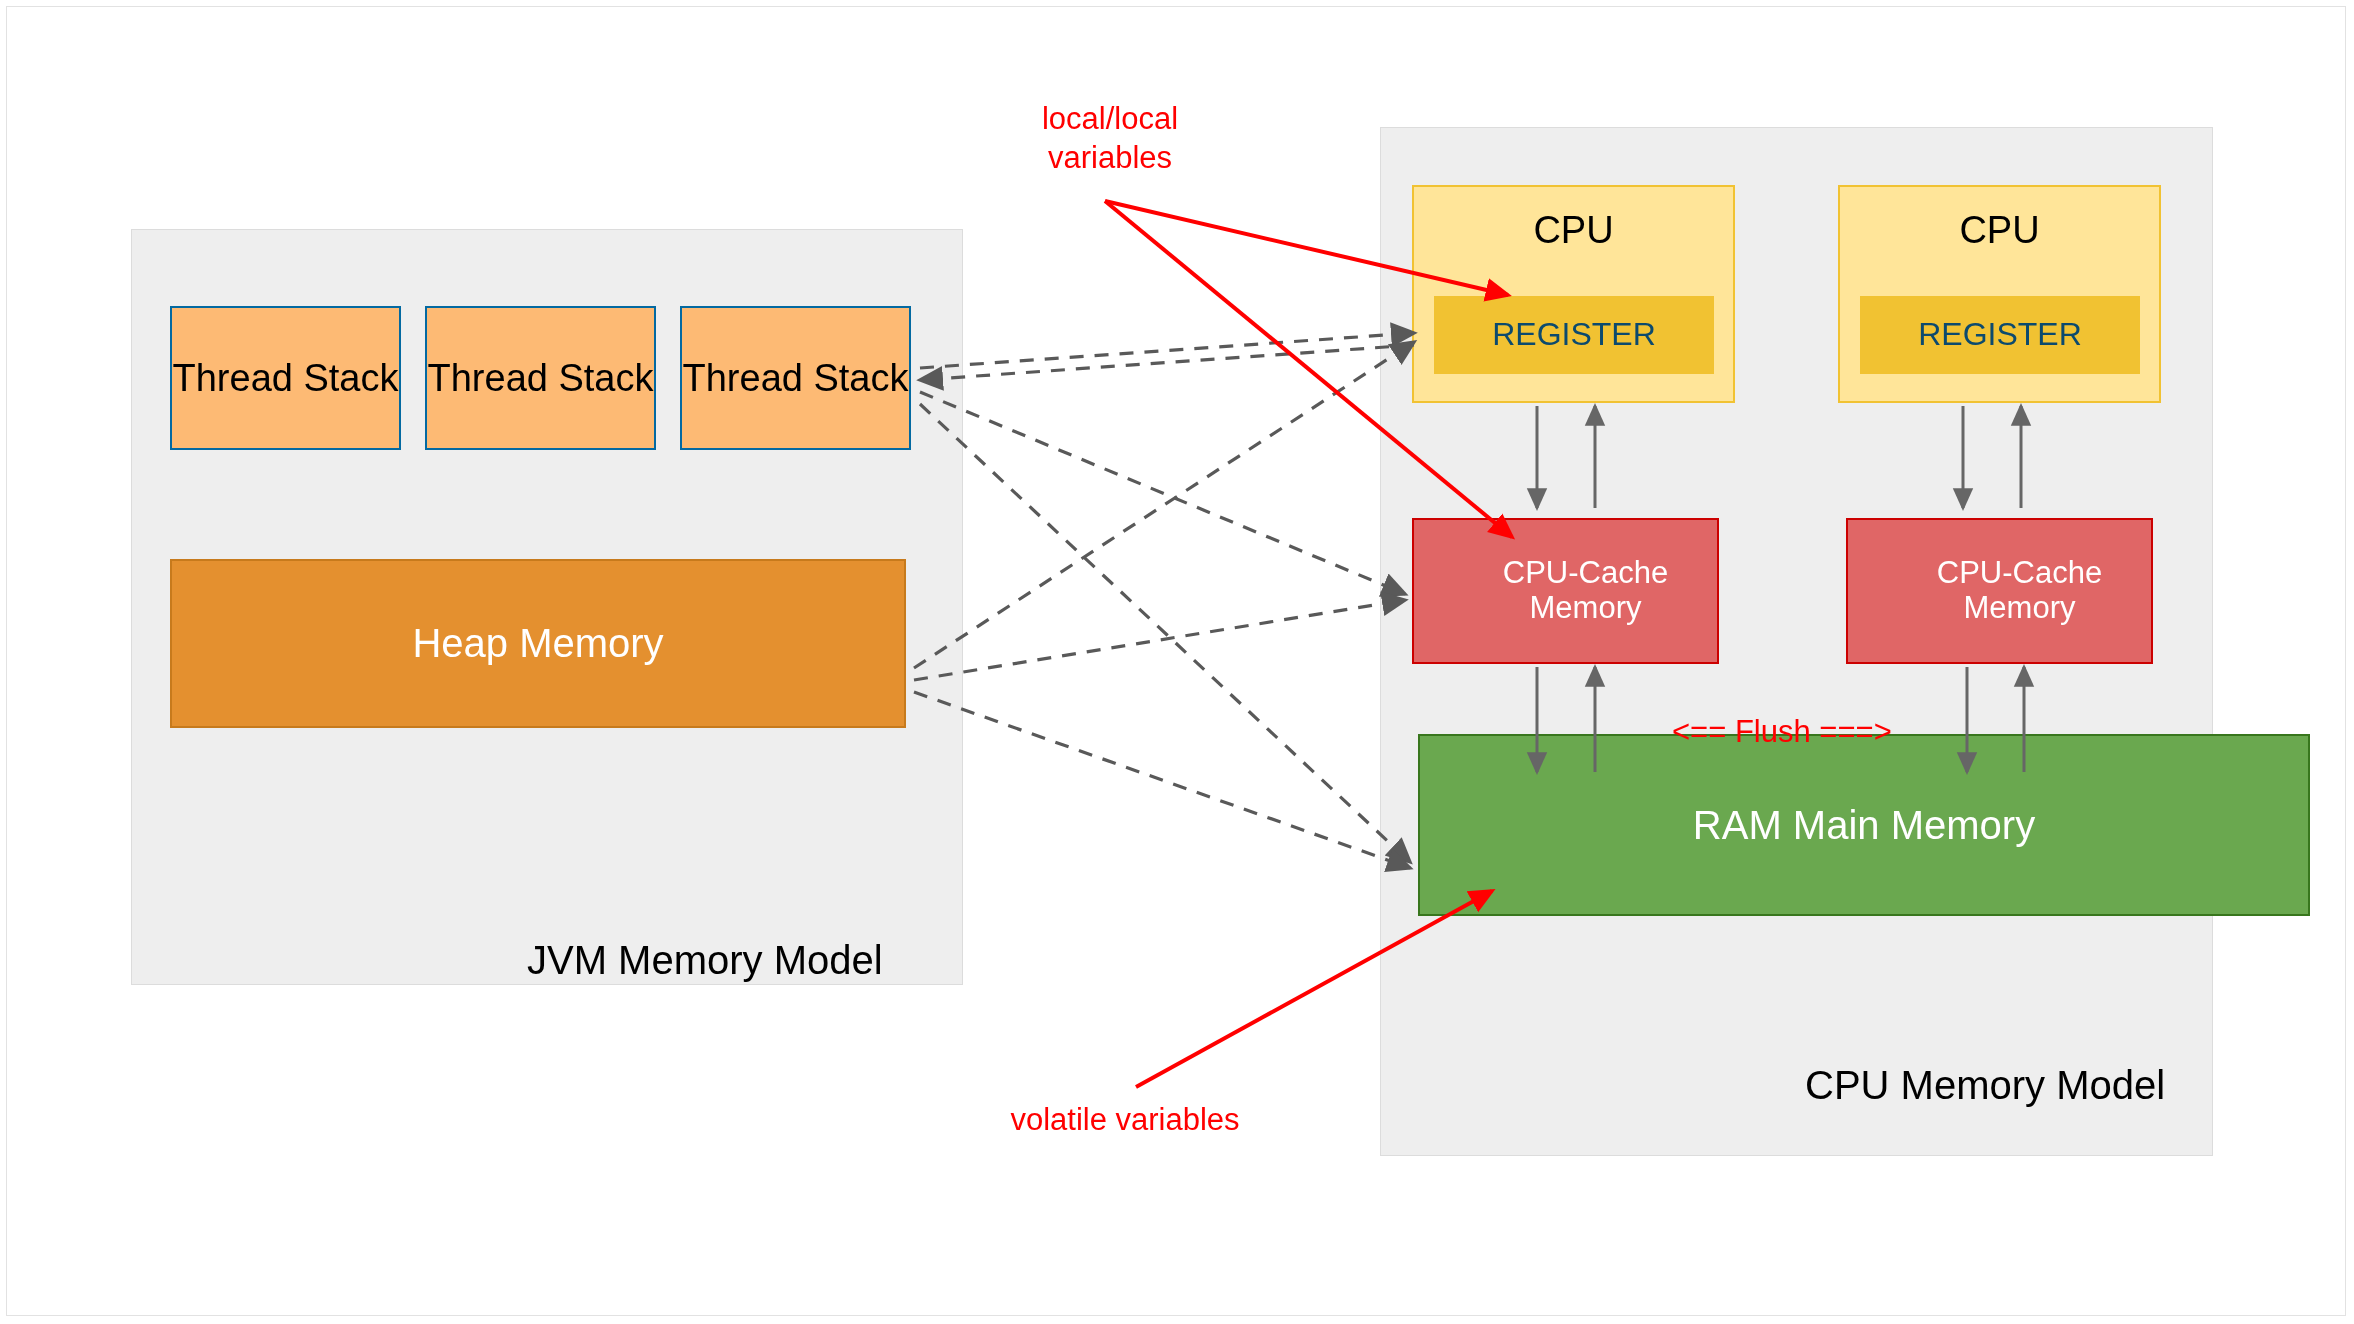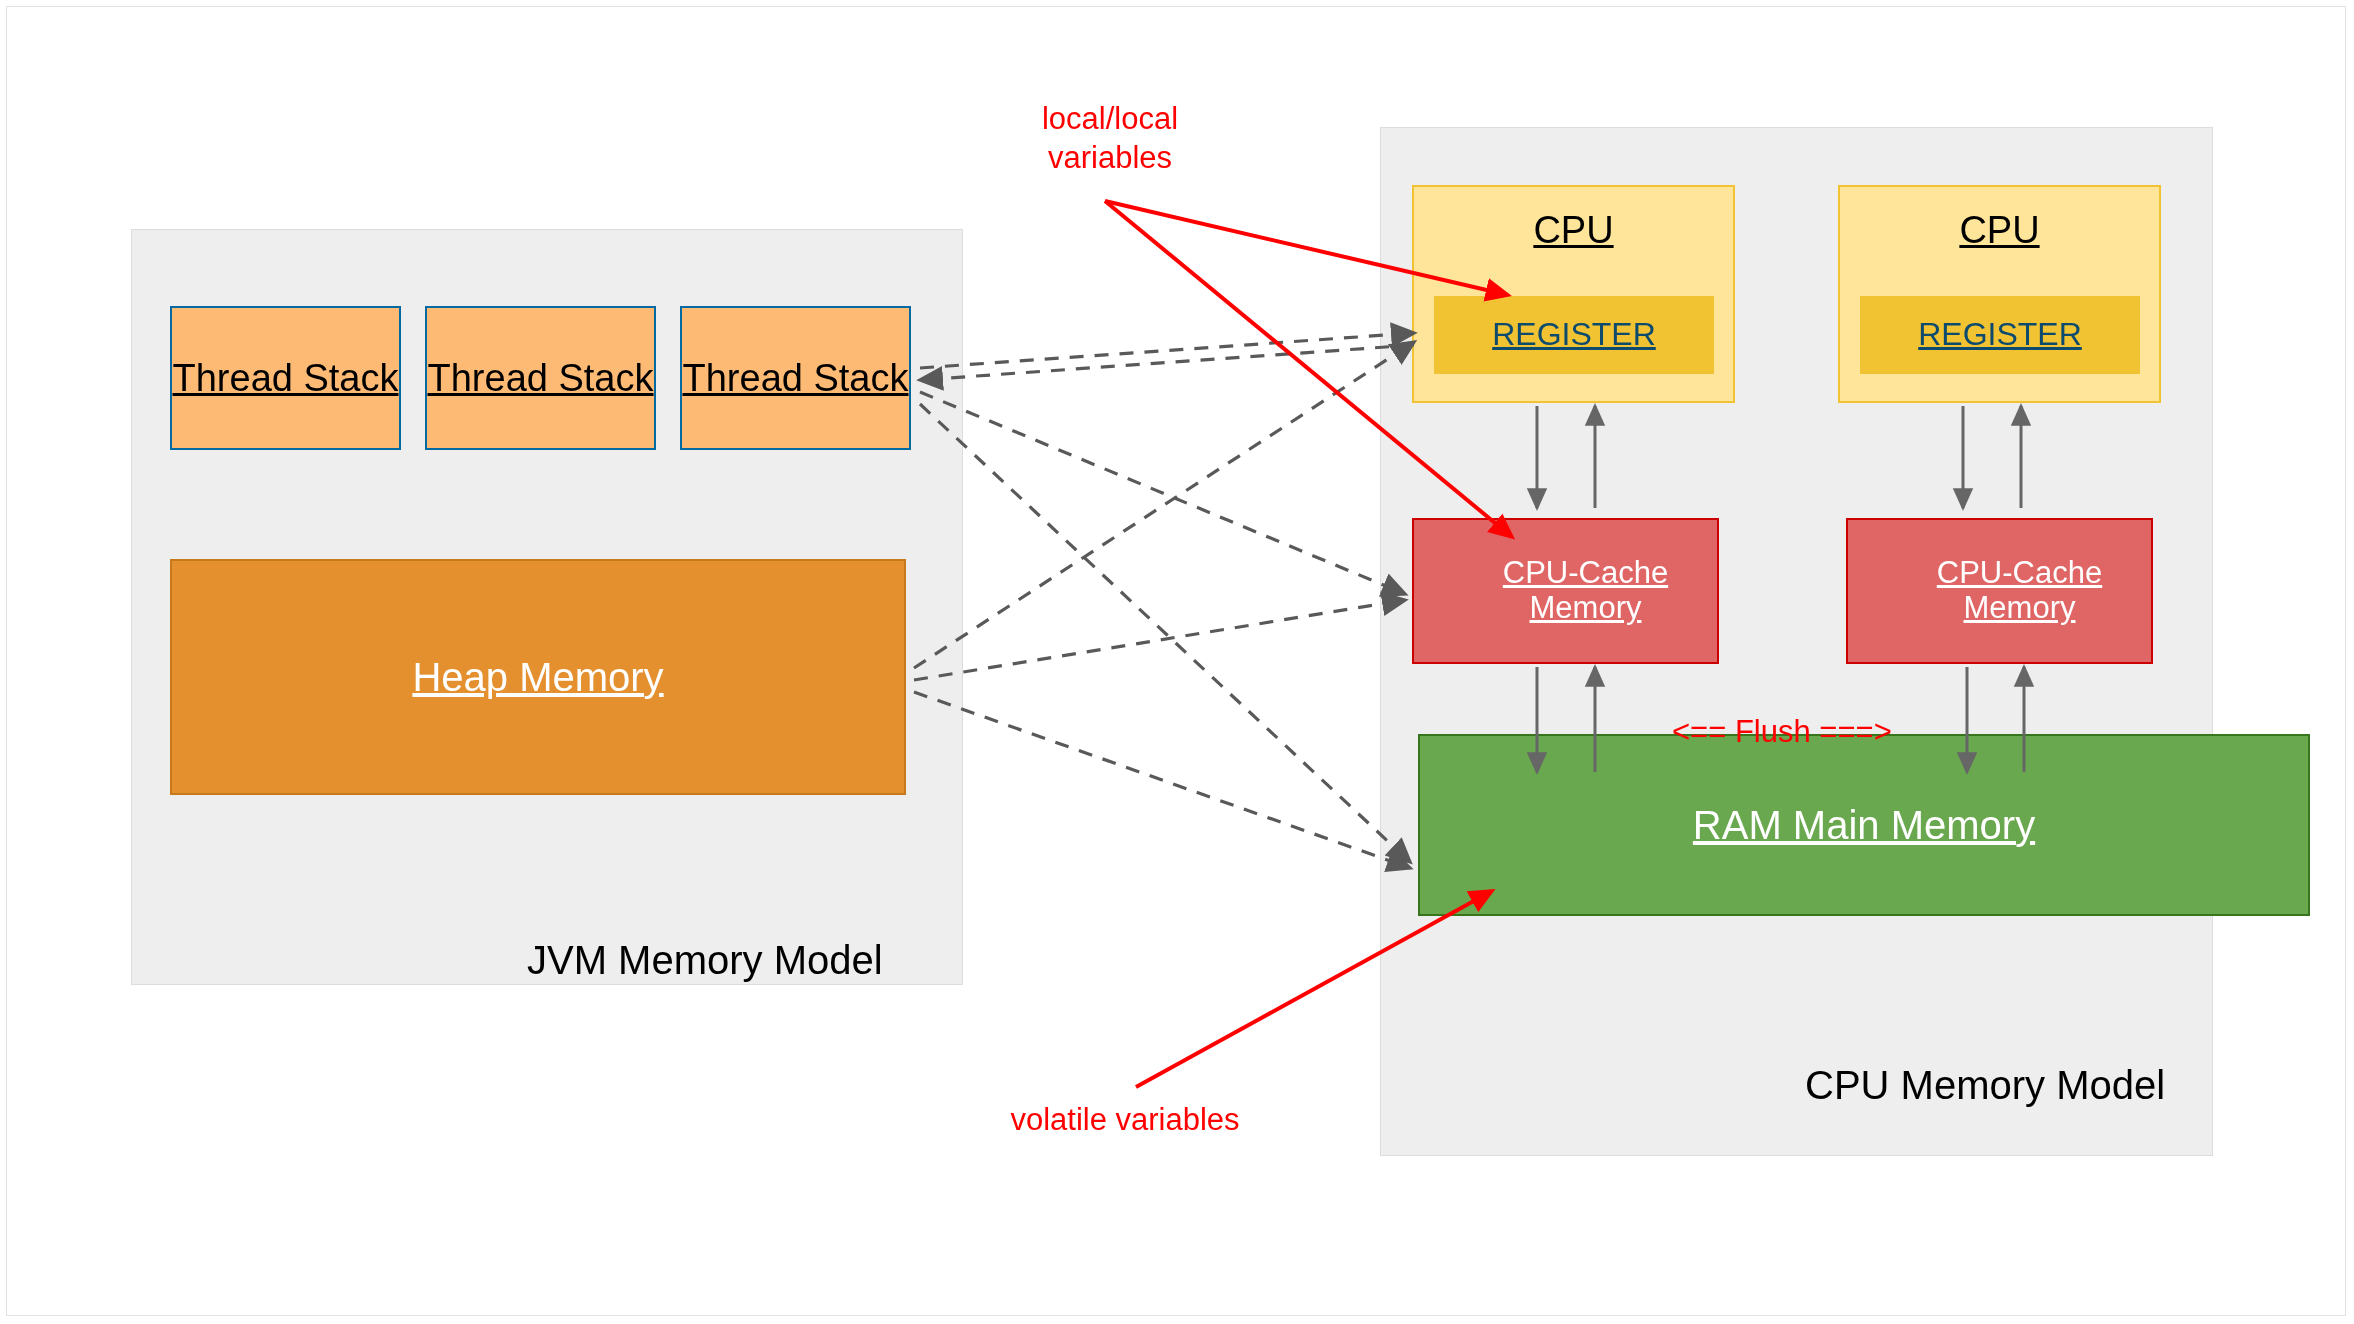--- a/index.html
+++ b/index.html
@@ -43,21 +43,20 @@
   }
 
   .node {
     position: absolute;
     box-sizing: border-box;
     display: flex;
     align-items: center;
     justify-content: center;
     text-align: center;
     line-height: 1.12;
-    text-decoration: underline;
   }
 
   .thread-stack {
     background: #fdba74;
     border: 2px solid #0369a1;
     color: #000000;
     font-size: 38px;
   }
 
   .heap {
@@ -129,21 +128,21 @@
 
   <div class="panel" style="left:131px; top:229px; width:832px; height:756px;"></div>
 
   <div class="node thread-stack" style="left:170px; top:306px; width:231px; height:144px;">Thread
 Stack</div>
   <div class="node thread-stack" style="left:425px; top:306px; width:231px; height:144px;">Thread
 Stack</div>
   <div class="node thread-stack" style="left:680px; top:306px; width:231px; height:144px;">Thread
 Stack</div>
 
-  <div class="node heap" style="left:170px; top:559px; width:736px; height:236px;">Heap Memory</div>
+  <div class="node heap" style="left:170px; top:559px; width:736px; height:169px;">Heap Memory</div>
 
   <div class="panel-title" style="left:527px; top:938px;">JVM Memory Model</div>
 
   <div class="panel" style="left:1380px; top:127px; width:833px; height:1029px;"></div>
 
   <div class="node cpu" style="left:1412px; top:185px; width:323px; height:218px;">CPU</div>
   <div class="node register" style="left:1434px; top:296px; width:280px; height:78px;">REGISTER</div>
   <div class="node cache" style="left:1412px; top:518px; width:307px; height:146px;">CPU-Cache
 Memory</div>
 

